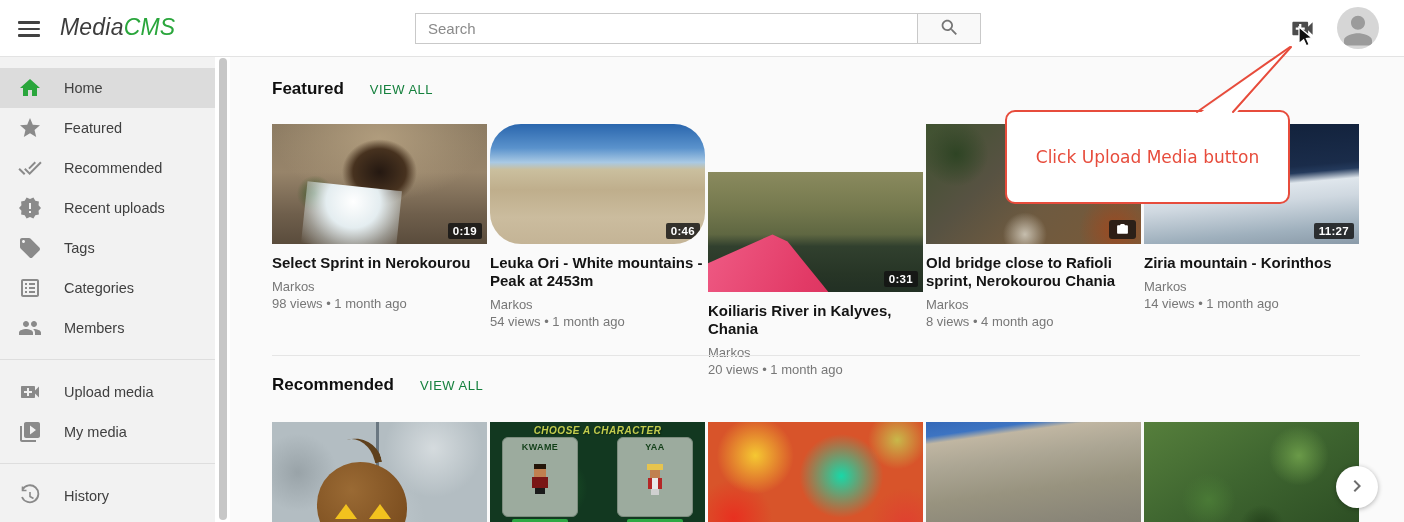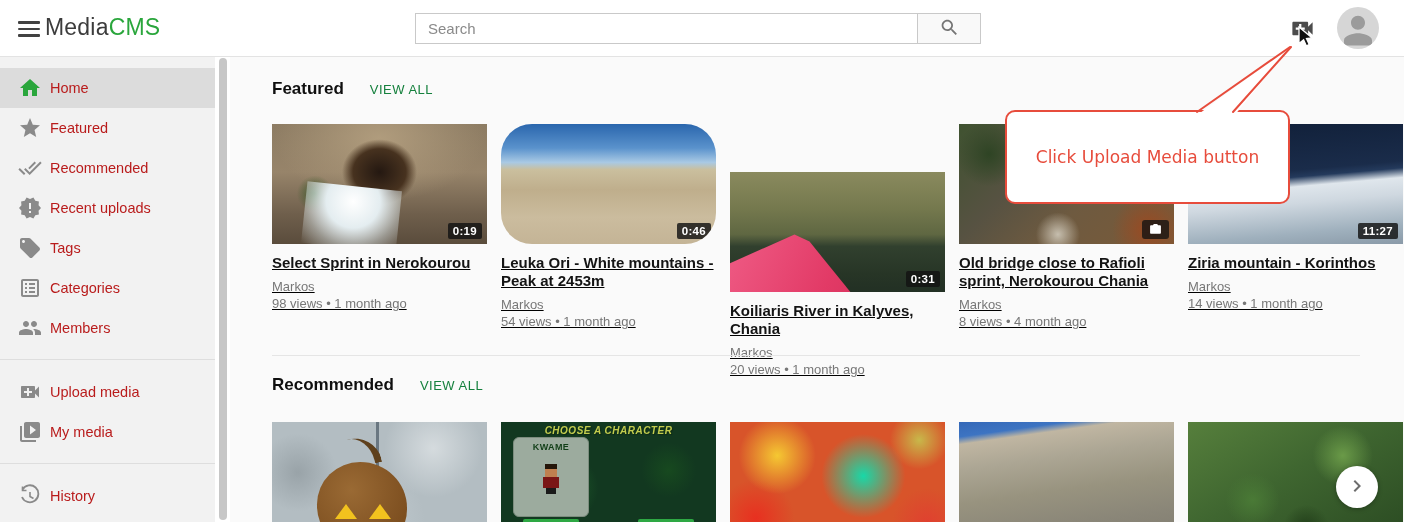--- a/index.html
+++ b/index.html
@@ -3,52 +3,52 @@
 <meta charset="utf-8">
 <style>
   * { box-sizing: border-box; margin: 0; padding: 0; }
   html,body { width:1404px; height:522px; overflow:hidden; }
   body { font-family:"Liberation Sans", sans-serif; background:#fafafa; position:relative; }
 
   
   .header { position:absolute; left:0; top:0; width:1404px; height:57px; background:#fff; border-bottom:1px solid #e3e3e3; z-index:20; }
   .hamburger { position:absolute; left:15px; top:16px; width:28px; height:26px; cursor:pointer; display:flex; flex-direction:column; justify-content:center; gap:4px; padding:0 3px; background:none; border:none; }
   .hamburger span { display:block; width:22px; height:2.5px; background:#424242; border-radius:1px; }
-  .logo { position:absolute; left:45px; top:14px; font-size:23px; letter-spacing:.2px; cursor:pointer; }
+  .logo { position:absolute; left:60px; top:14px; font-size:23px; letter-spacing:.2px; cursor:pointer;font-style:italic; }
   .logo .l1 { color:#3c3c3c; }
   .logo .l2 { color:#2aa63c; }
 
   .searchbar { position:absolute; left:415px; top:13px; width:566px; height:31px; display:flex; border:1px solid #c9c9c9; background:#fff; }
   .search-input { flex:1 1 auto; border:none; outline:none; font-size:15px; padding:0 12px; color:#333; font-family:"Liberation Sans",sans-serif; background:transparent; }
   .search-input::placeholder { color:#8a8a8a; }
   .search-btn { flex:0 0 63px; border:none; border-left:1px solid #c9c9c9; background:#f9f9f9; cursor:pointer; display:flex; align-items:center; justify-content:center; }
 
   .upload-btn { position:absolute; left:1288px; top:15px; width:28px; height:28px; background:none; border:none; cursor:pointer; }
   .avatar { position:absolute; left:1337px; top:7px; width:42px; height:42px; border-radius:50%; background:#d6d6d6; overflow:hidden; cursor:pointer; }
   .cursor { position:absolute; left:1296px; top:26px; z-index:40; }
 
   
   .sidebar { position:absolute; left:0; top:57px; width:215px; height:465px; background:#f2f2f2; padding-top:11px; z-index:5; }
   .s-item { height:40px; display:flex; align-items:center; padding-left:18px; cursor:pointer; }
   .s-item.active { background:#dcdcdc; }
   .s-icon { width:24px; height:24px; flex:0 0 24px; display:flex; align-items:center; justify-content:center; }
-  .s-label { margin-left:8px; font-size:14.5px; font-weight:500; color:#b91c1c; }
+  .s-label { margin-left:22px; font-size:14.5px; font-weight:500; color:#404040; }
   .s-div { height:1px; background:#dedede; margin:11px 0 12px 0; }
   .sb-track { position:absolute; left:215px; top:57px; width:15px; height:465px; background:#fff; z-index:6; }
   .sb-thumb { position:absolute; left:4px; top:1px; width:8px; height:462px; background:#c7c7c7; border-radius:4px; }
 
   
   .sec-head { position:absolute; display:flex; align-items:baseline; gap:26px; }
   .sec-title { font-size:17px; font-weight:bold; color:#0f0f0f; }
   .view-all { font-size:13px; color:#15803d; letter-spacing:.5px; cursor:pointer; text-decoration:none; }
   .head-featured { left:272px; top:79px; }
   .head-recommended { left:272px; top:375px; }
   .sec-divider { position:absolute; left:272px; top:355px; width:1088px; height:1px; background:#e5e5e5; }
 
-  .cards-row { position:absolute; display:flex; gap:14px;text-decoration:underline; }
+  .cards-row { position:absolute; display:flex; gap:3px; }
   .row-featured { left:272px; top:124px; }
   .row-recommended { left:272px; top:422px; }
   .card { width:215px; flex:0 0 215px; cursor:pointer; }
   .thumb { width:215px; height:120px; position:relative; overflow:hidden; }
   .dur { position:absolute; right:5px; bottom:5px; background:rgba(18,18,18,.82); color:#fff; font-size:11.5px; font-weight:bold; padding:2px 5px; border-radius:2px; letter-spacing:.3px; }
   .type-badge { position:absolute; right:5px; bottom:5px; background:rgba(18,18,18,.78); border-radius:3px; width:27px; height:19px; display:flex; align-items:center; justify-content:center; }
   .ctitle { margin-top:10px; font-size:15px; font-weight:bold; color:#141414; line-height:18px; }
   .cauthor { margin-top:6px; font-size:13px; color:#777; line-height:17px; }
   .cmeta { font-size:13px; color:#777; line-height:17px; }
 
@@ -349,20 +349,29 @@
       <div class="g-title">CHOOSE A CHARACTER</div>
       <div class="g-panel g-left">
         <div class="g-name">KWAME</div>
         <div class="g-char">
           <div class="k-hair"></div>
             <div class="k-face"></div>
             <div class="k-body"></div>
             <div class="k-legs"></div>
         </div>
       </div>
+      <div class="g-panel g-right">
+        <div class="g-name">YAA</div>
+        <div class="g-char">
+          <div class="y-hair"></div>
+            <div class="y-face"></div>
+            <div class="y-body"></div>
+            <div class="y-legs"></div>
+        </div>
+      </div>
       <div class="g-btn g-btn-left">Selected</div>
       <div class="g-btn g-btn-right">Select</div>
     </div>
   </div>
 
   <div class="card">
     <div class="thumb th-colors"></div>
   </div>
 
   <div class="card">

